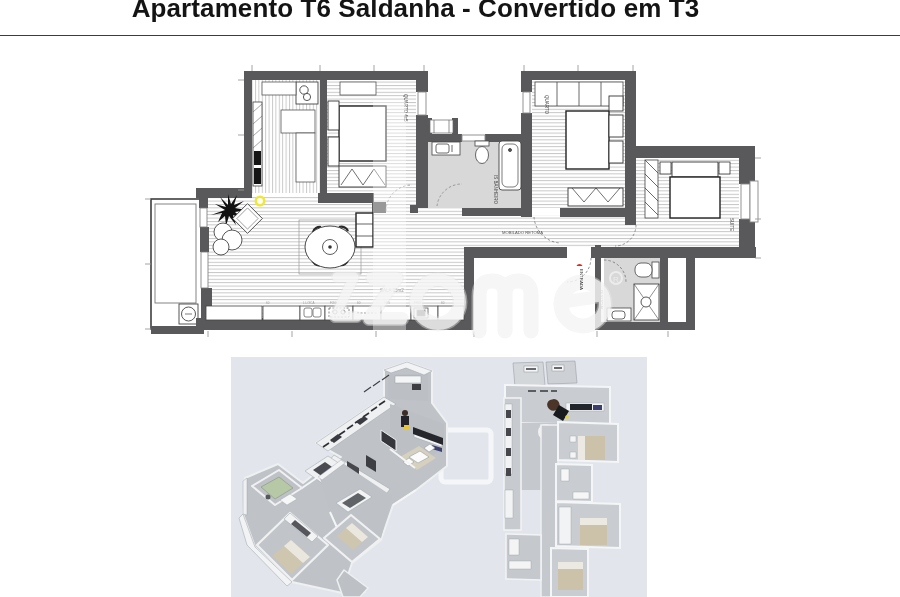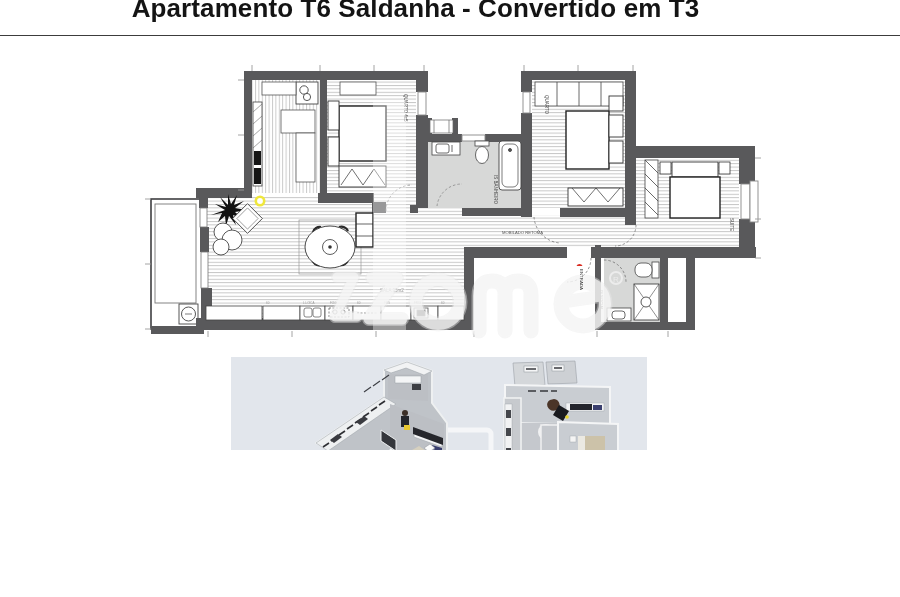--- a/index.html
+++ b/index.html
@@ -1,16 +1,16 @@
 <!DOCTYPE html>
 <html><head>
 <meta charset="utf-8">
 <style>
 html,body{margin:0;padding:0;background:#fff;}
-#page{position:relative;width:900px;height:450px;overflow:hidden;background:#fff;font-family:"Liberation Sans",sans-serif;}
+#page{position:relative;width:900px;height:597px;overflow:hidden;background:#fff;font-family:"Liberation Sans",sans-serif;}
 </style>
 </head>
 <body>
 <div id="page">
 
 <div style="position:absolute;left:0;top:-7px;width:831px;text-align:center;font-size:26px;font-weight:bold;color:#141414;letter-spacing:0.1px;">Apartamento T6 Saldanha - Convertido em T3</div>
 
 <div style="position:absolute;left:0;top:35px;width:900px;height:1px;background:#3c3c3c;"></div>
 <svg width="900" height="597" viewBox="0 0 900 597" style="position:absolute;left:0;top:0;">
 <defs>

